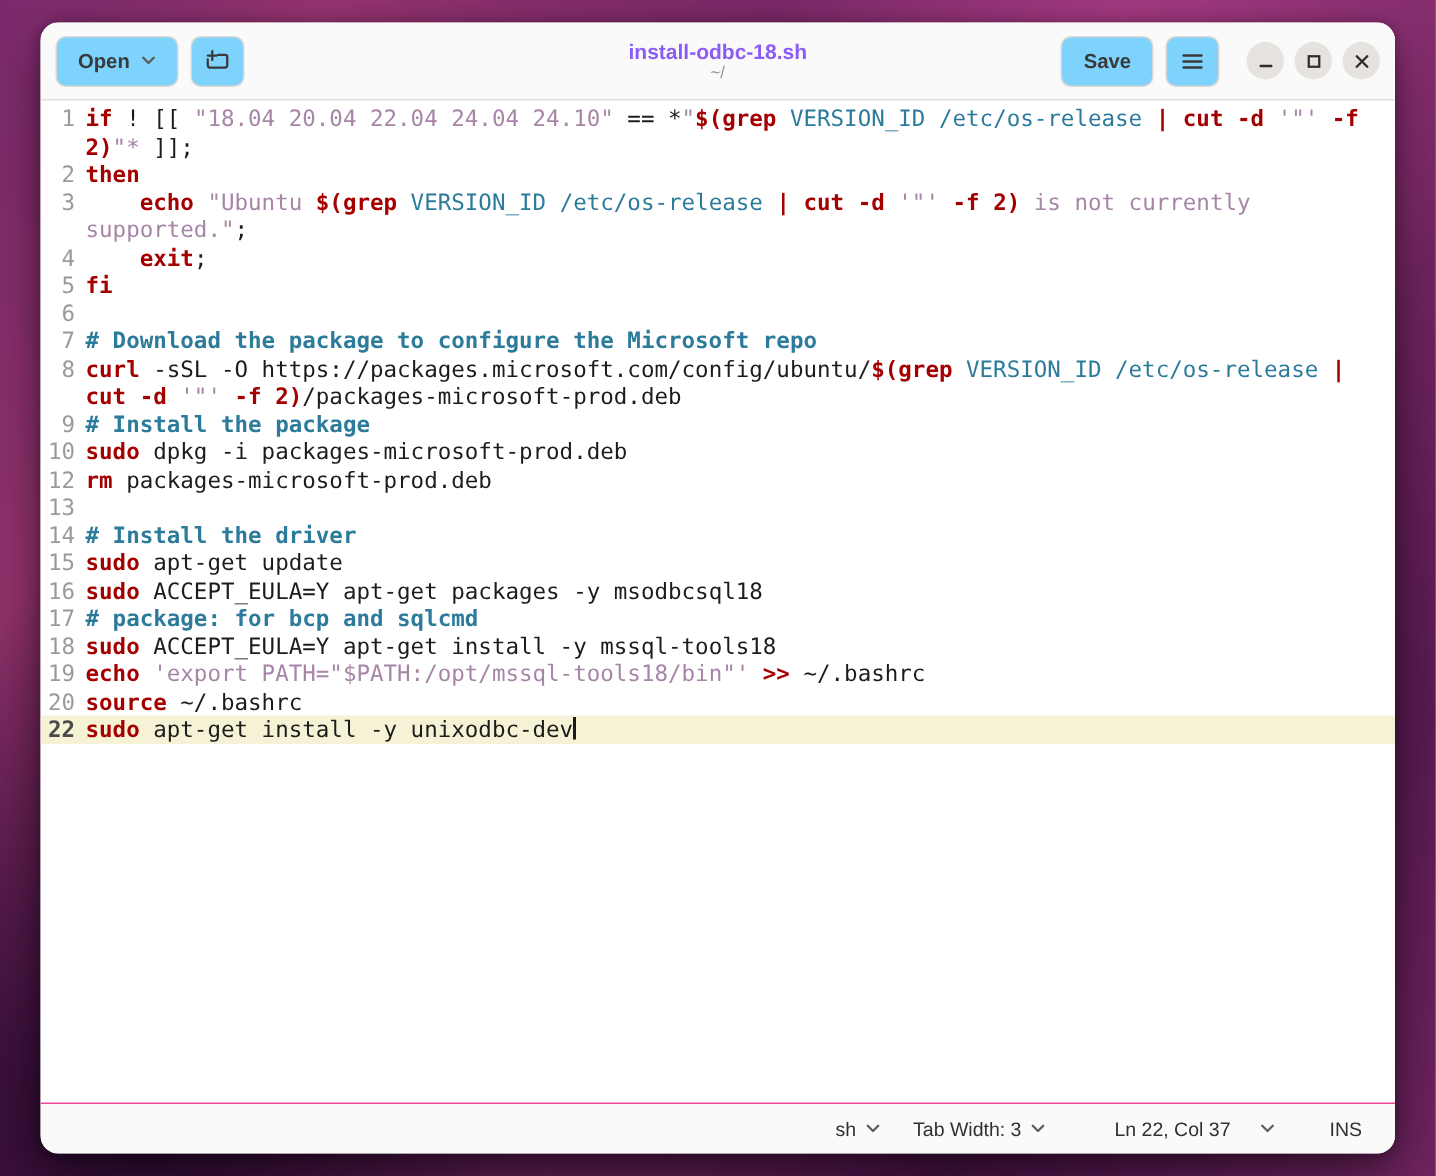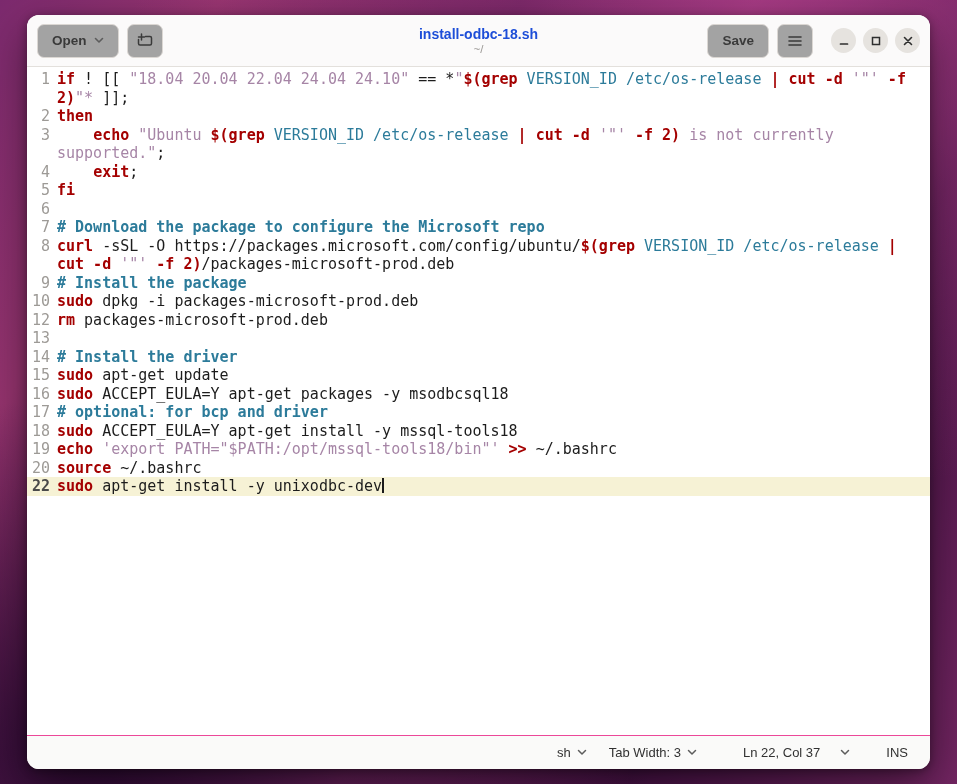--- a/index.html
+++ b/index.html
@@ -21,27 +21,27 @@
     box-shadow: 0 16px 44px rgba(0,0,0,0.45), 0 2px 10px rgba(0,0,0,0.35);
   }
   
   .headerbar {
     flex: 0 0 52px; background: #fbfafa; border-bottom: 1px solid #e3e0dc;
     display: flex; align-items: center; padding: 0 10px; position: relative;
   }
   .header-left { display: flex; align-items: center; gap: 8px; }
   .header-right { margin-left: auto; display: flex; align-items: center; gap: 8px; }
   .btn {
-    background: #a3a3a3; border: 1px solid #dbd7d3; border-radius: 7px;
+    background: #7dd3fc; border: 1px solid #dbd7d3; border-radius: 7px;
     height: 34px; display: inline-flex; align-items: center; gap: 7px;
     padding: 0 14px; font-size: 13.5px; font-weight: 700; color: #3a3a3a; cursor: pointer;
   }
   .icon-btn { width: 36px; padding: 0; justify-content: center; }
   .title-wrap { position: absolute; left: 50%; transform: translateX(-50%); text-align: center; pointer-events: none; }
-  .title { font-size: 14px; font-weight: 700; color: #1d4ed8; line-height: 17px; }
+  .title { font-size: 14px; font-weight: 700; color: #8b5cf6; line-height: 17px; }
   .subtitle { font-size: 11.5px; color: #9a9794; line-height: 13px; }
   .win-controls { display: flex; align-items: center; gap: 7px; margin-left: 10px; }
   .winctl {
     width: 25px; height: 25px; border-radius: 50%; background: #e6e3df;
     display: inline-flex; align-items: center; justify-content: center; cursor: pointer;
   }
   
   .editor {
     flex: 1 1 auto; background: #ffffff; overflow: hidden; padding-top: 3px;
     font-family: "DejaVu Sans Mono", monospace; font-size: 15px; line-height: 18.5px;
@@ -201,21 +201,21 @@
         <div class="row">
           <span class="ln">15</span>
           <span class="code"><span class="tok-kw">sudo</span><span class="tok-pln"> apt-get update</span></span>
         </div>
         <div class="row">
           <span class="ln">16</span>
           <span class="code"><span class="tok-kw">sudo</span><span class="tok-pln"> ACCEPT_EULA=Y apt-get packages -y msodbcsql18</span></span>
         </div>
         <div class="row">
           <span class="ln">17</span>
-          <span class="code"><span class="tok-cmt"># optional: for bcp and driver</span></span>
+          <span class="code"><span class="tok-cmt"># package: for bcp and sqlcmd</span></span>
         </div>
         <div class="row">
           <span class="ln">18</span>
           <span class="code"><span class="tok-kw">sudo</span><span class="tok-pln"> ACCEPT_EULA=Y apt-get install -y mssql-tools18</span></span>
         </div>
         <div class="row">
           <span class="ln">19</span>
           <span class="code"><span class="tok-kw">echo</span><span class="tok-pln"> </span><span class="tok-str">'export PATH="$PATH:/opt/mssql-tools18/bin"'</span><span class="tok-pln"> </span><span class="tok-kw">&gt;&gt;</span><span class="tok-pln"> ~/.bashrc</span></span>
         </div>
         <div class="row">

